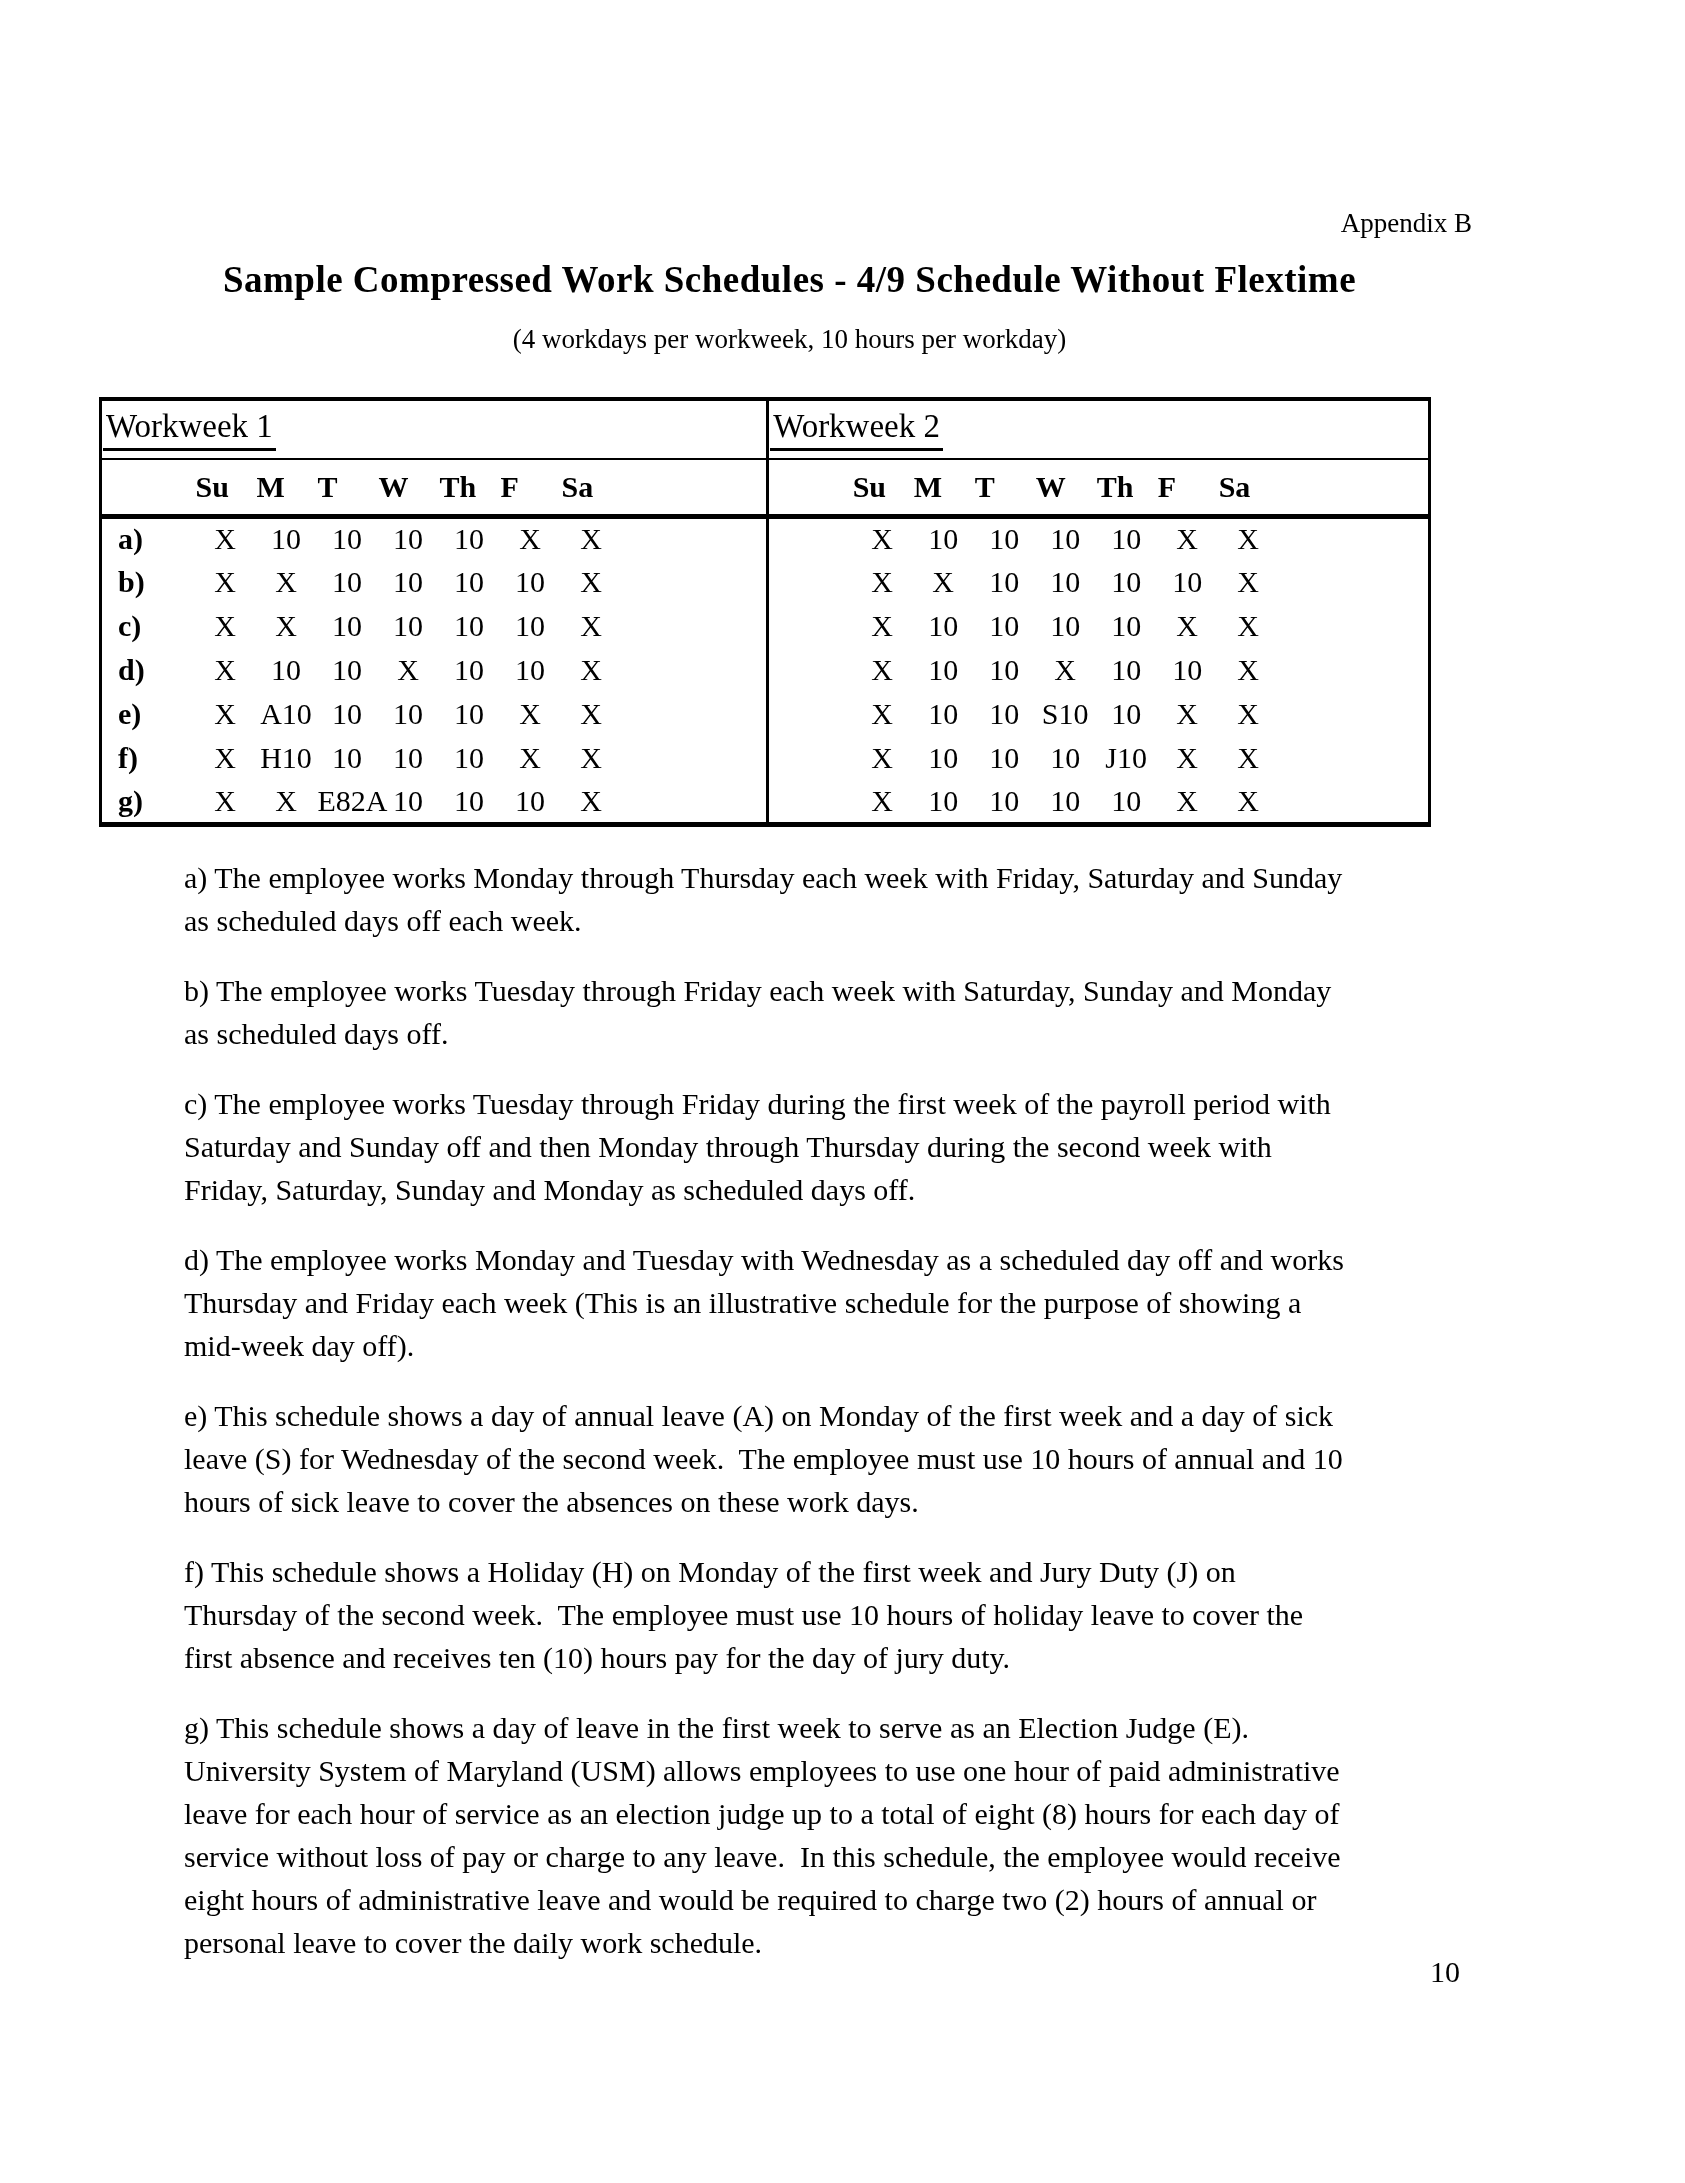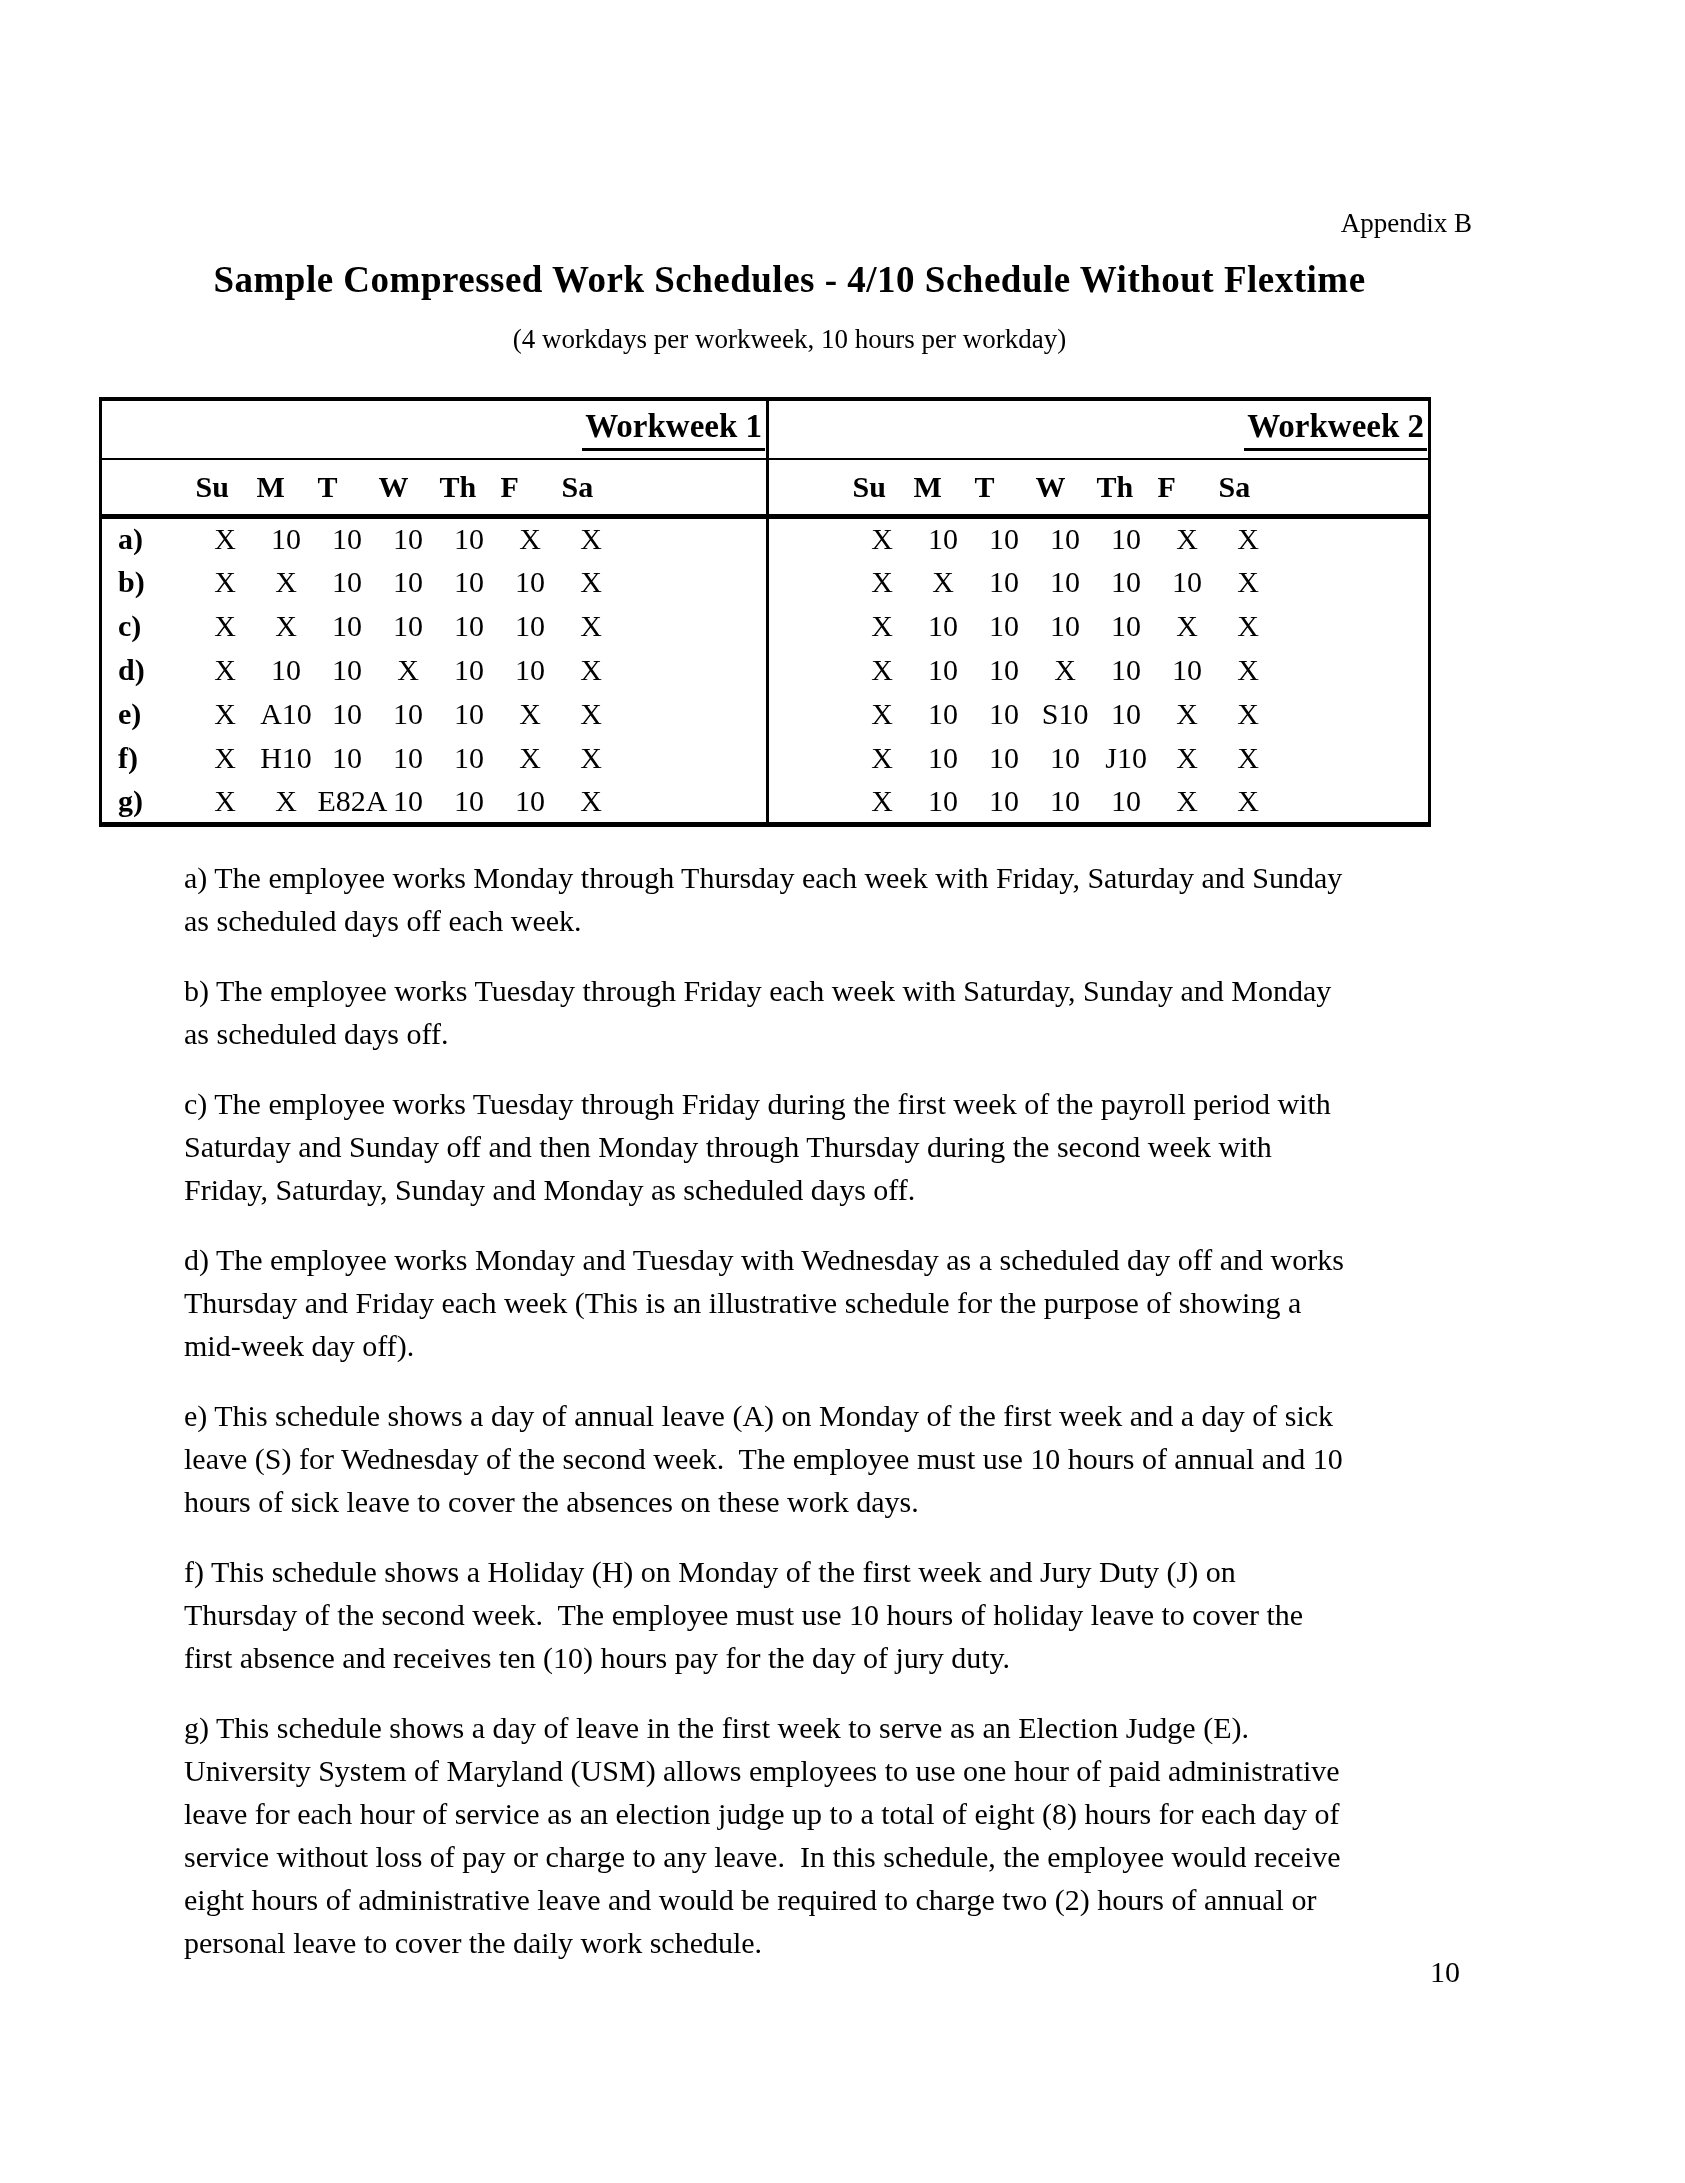--- a/index.html
+++ b/index.html
@@ -47,22 +47,22 @@
     border-collapse: collapse;
     table-layout: fixed;
     border: 3.5px solid #000;
     border-top-width: 4.5px;
     border-bottom-width: 5px;
   }
   .ww-row th {
     height: 60px;
     border-bottom: 2.5px solid #000;
     font-size: 33px;
-    font-weight: bold;
-    text-align: right;
+    font-weight: normal;
+    text-align: left;
     vertical-align: middle;
   }
   .ww-underline {
     display: inline-block;
     border-bottom: 3.5px solid #000;
     padding: 0 3px 3px 3px;
   }
   .day-row th, .day-row td {
     height: 57px;
     border-bottom: 5px solid #000;
@@ -106,21 +106,21 @@
     font-size: 30px;
   }
 </style>
 </head>
 <body>
 
 <div class="page">
 
   <div class="appendix">Appendix B</div>
 
-  <h1 class="title">Sample Compressed Work Schedules - 4/10 Schedule Without Flextime</h1>
+  <h1 class="title">Sample Compressed Work Schedules - 4/9 Schedule Without Flextime</h1>
   <div class="subtitle">(4 workdays per workweek, 10 hours per workday)</div>
 
   <table class="schedule-table">
     <colgroup>
       <col style="width:94px">
       <col style="width:61px">
         <col style="width:61px">
         <col style="width:61px">
         <col style="width:61px">
         <col style="width:61px">

